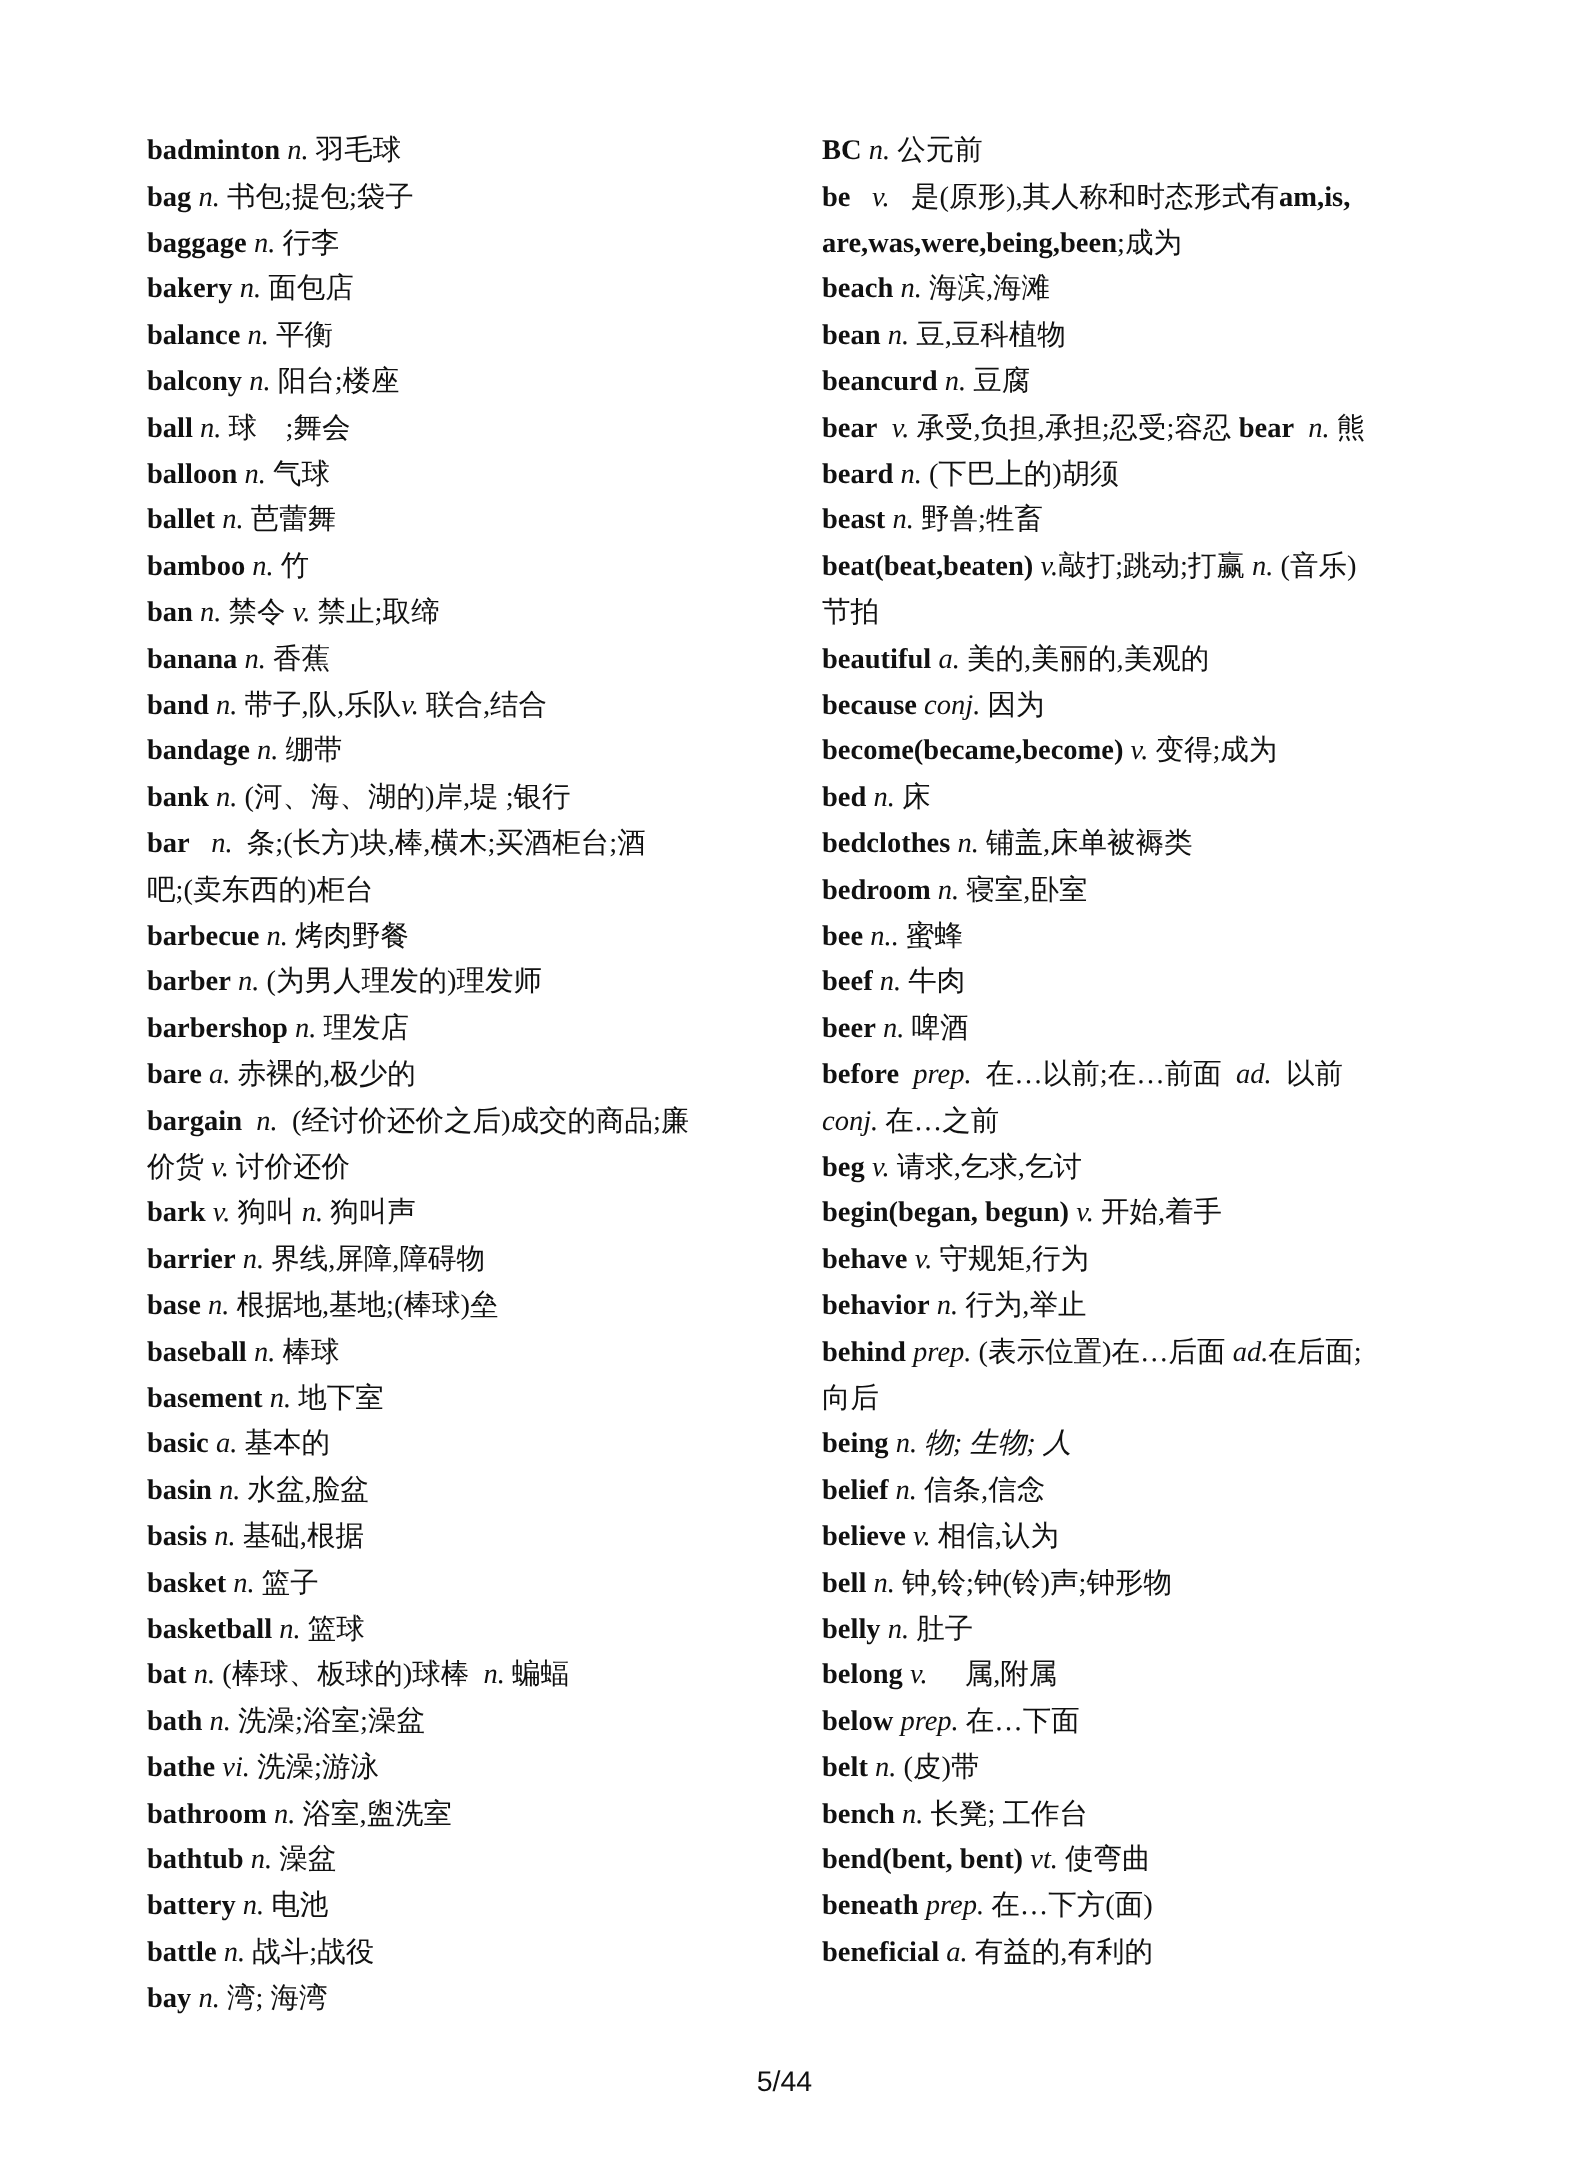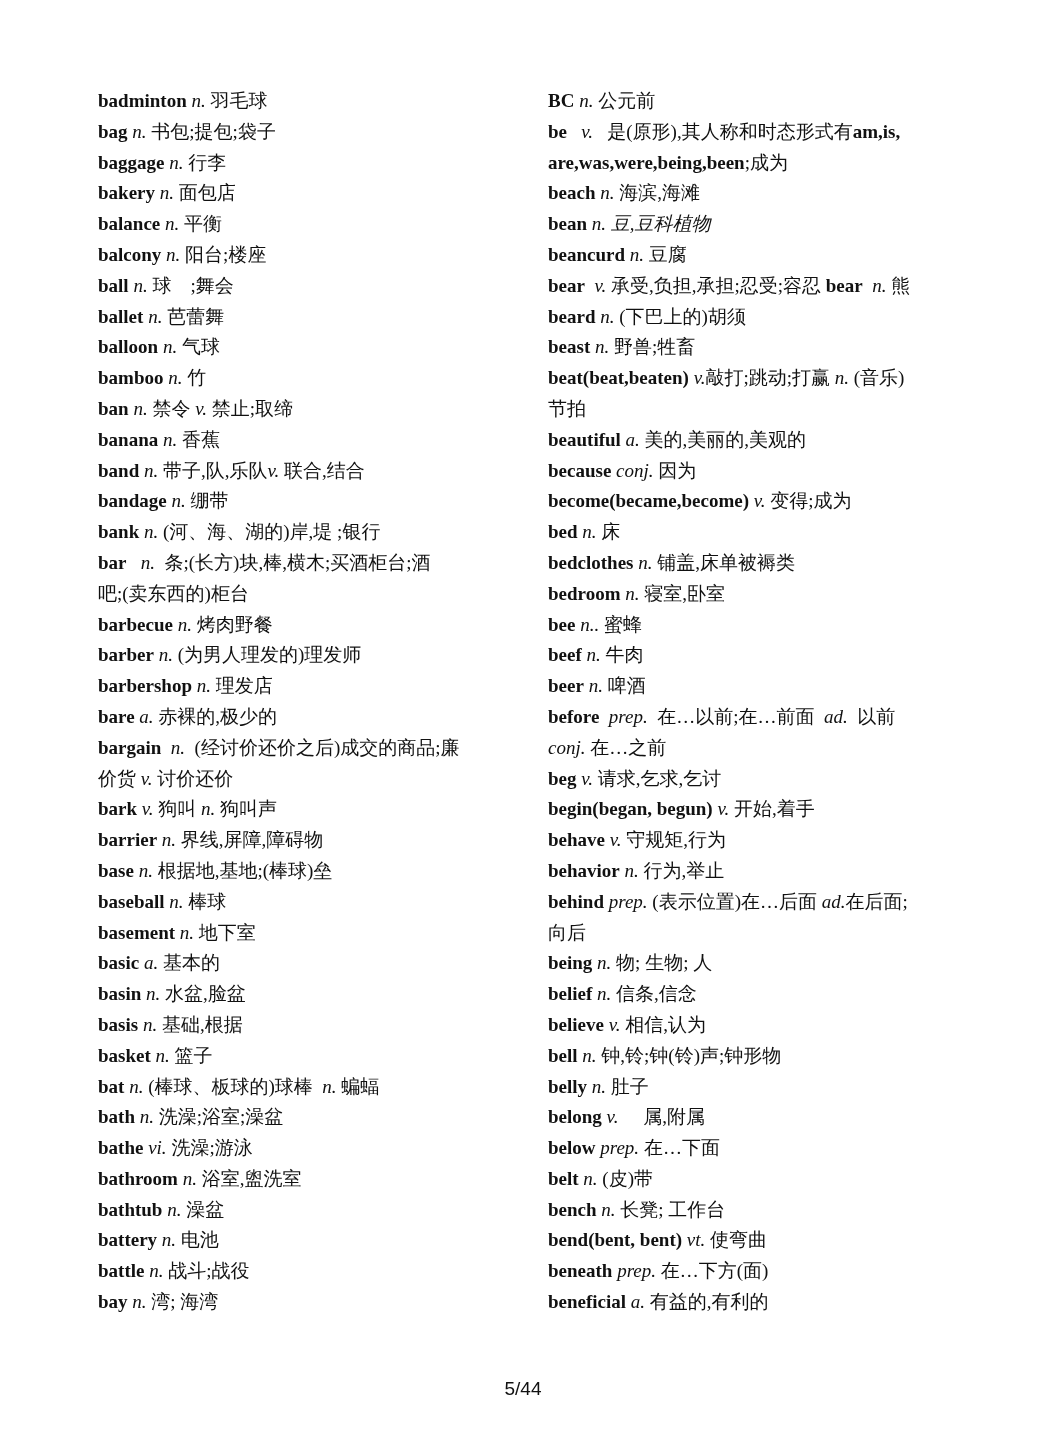--- a/index.html
+++ b/index.html
@@ -20,22 +20,22 @@
 
 <div class="page">
   <div class="col col-left" id="col-left">
       <div class="line"><span class="b" style="white-space: pre;">badminton</span><span class="i" style="white-space: pre;"> n.</span><span style="white-space: pre;"> 羽毛球</span></div>
       <div class="line"><span class="b" style="white-space: pre;">bag</span><span class="i" style="white-space: pre;"> n.</span><span style="white-space: pre;"> 书包;提包;袋子</span></div>
       <div class="line"><span class="b" style="white-space: pre;">baggage</span><span class="i" style="white-space: pre;"> n.</span><span style="white-space: pre;"> 行李</span></div>
       <div class="line"><span class="b" style="white-space: pre;">bakery</span><span class="i" style="white-space: pre;"> n.</span><span style="white-space: pre;"> 面包店</span></div>
       <div class="line"><span class="b" style="white-space: pre;">balance</span><span class="i" style="white-space: pre;"> n.</span><span style="white-space: pre;"> 平衡</span></div>
       <div class="line"><span class="b" style="white-space: pre;">balcony</span><span class="i" style="white-space: pre;"> n.</span><span style="white-space: pre;"> 阳台;楼座</span></div>
       <div class="line"><span class="b" style="white-space: pre;">ball</span><span class="i" style="white-space: pre;"> n.</span><span style="white-space: pre;"> 球　;舞会</span></div>
+      <div class="line"><span class="b" style="white-space: pre;">balloon</span><span class="i" style="white-space: pre;"> n.</span><span style="white-space: pre;"> 气球</span></div>
       <div class="line"><span class="b" style="white-space: pre;">ballet</span><span class="i" style="white-space: pre;"> n.</span><span style="white-space: pre;"> 芭蕾舞</span></div>
-      <div class="line"><span class="b" style="white-space: pre;">balloon</span><span class="i" style="white-space: pre;"> n.</span><span style="white-space: pre;"> 气球</span></div>
       <div class="line"><span class="b" style="white-space: pre;">bamboo</span><span class="i" style="white-space: pre;"> n.</span><span style="white-space: pre;"> 竹</span></div>
       <div class="line"><span class="b" style="white-space: pre;">ban</span><span class="i" style="white-space: pre;"> n.</span><span style="white-space: pre;"> 禁令 </span><span class="i" style="white-space: pre;">v.</span><span style="white-space: pre;"> 禁止;取缔</span></div>
       <div class="line"><span class="b" style="white-space: pre;">banana</span><span class="i" style="white-space: pre;"> n.</span><span style="white-space: pre;"> 香蕉</span></div>
       <div class="line"><span class="b" style="white-space: pre;">band</span><span class="i" style="white-space: pre;"> n.</span><span style="white-space: pre;"> 带子,队,乐队</span><span class="i" style="white-space: pre;">v.</span><span style="white-space: pre;"> 联合,结合</span></div>
       <div class="line"><span class="b" style="white-space: pre;">bandage</span><span class="i" style="white-space: pre;"> n.</span><span style="white-space: pre;"> 绷带</span></div>
       <div class="line"><span class="b" style="white-space: pre;">bank</span><span class="i" style="white-space: pre;"> n.</span><span style="white-space: pre;"> (河、海、湖的)岸,堤 ;银行</span></div>
       <div class="line"><span class="b" style="white-space: pre;">bar</span><span class="i" style="white-space: pre;">   n.</span><span style="white-space: pre;">  条;(长方)块,棒,横木;买酒柜台;酒</span></div>
       <div class="line"><span style="white-space: pre;">吧;(卖东西的)柜台</span></div>
       <div class="line"><span class="b" style="white-space: pre;">barbecue</span><span class="i" style="white-space: pre;"> n.</span><span style="white-space: pre;"> 烤肉野餐</span></div>
       <div class="line"><span class="b" style="white-space: pre;">barber</span><span class="i" style="white-space: pre;"> n.</span><span style="white-space: pre;"> (为男人理发的)理发师</span></div>
@@ -45,35 +45,36 @@
       <div class="line"><span style="white-space: pre;">价货 </span><span class="i" style="white-space: pre;">v.</span><span style="white-space: pre;"> 讨价还价</span></div>
       <div class="line"><span class="b" style="white-space: pre;">bark</span><span class="i" style="white-space: pre;"> v.</span><span style="white-space: pre;"> 狗叫 </span><span class="i" style="white-space: pre;">n.</span><span style="white-space: pre;"> 狗叫声</span></div>
       <div class="line"><span class="b" style="white-space: pre;">barrier</span><span class="i" style="white-space: pre;"> n.</span><span style="white-space: pre;"> 界线,屏障,障碍物</span></div>
       <div class="line"><span class="b" style="white-space: pre;">base</span><span class="i" style="white-space: pre;"> n.</span><span style="white-space: pre;"> 根据地,基地;(棒球)垒</span></div>
       <div class="line"><span class="b" style="white-space: pre;">baseball</span><span class="i" style="white-space: pre;"> n.</span><span style="white-space: pre;"> 棒球</span></div>
       <div class="line"><span class="b" style="white-space: pre;">basement</span><span class="i" style="white-space: pre;"> n.</span><span style="white-space: pre;"> 地下室</span></div>
       <div class="line"><span class="b" style="white-space: pre;">basic</span><span class="i" style="white-space: pre;"> a.</span><span style="white-space: pre;"> 基本的</span></div>
       <div class="line"><span class="b" style="white-space: pre;">basin</span><span class="i" style="white-space: pre;"> n.</span><span style="white-space: pre;"> 水盆,脸盆</span></div>
       <div class="line"><span class="b" style="white-space: pre;">basis</span><span class="i" style="white-space: pre;"> n.</span><span style="white-space: pre;"> 基础,根据</span></div>
       <div class="line"><span class="b" style="white-space: pre;">basket</span><span class="i" style="white-space: pre;"> n.</span><span style="white-space: pre;"> 篮子</span></div>
+      <div class="line"><span class="b" style="white-space: pre;">basketball</span><span class="i" style="white-space: pre;"> n.</span><span style="white-space: pre;"> 篮球</span></div>
       <div class="line"><span class="b" style="white-space: pre;">bat</span><span class="i" style="white-space: pre;"> n.</span><span style="white-space: pre;"> (棒球、板球的)球棒  </span><span class="i" style="white-space: pre;">n.</span><span style="white-space: pre;"> 蝙蝠</span></div>
       <div class="line"><span class="b" style="white-space: pre;">bath</span><span class="i" style="white-space: pre;"> n.</span><span style="white-space: pre;"> 洗澡;浴室;澡盆</span></div>
       <div class="line"><span class="b" style="white-space: pre;">bathe</span><span class="i" style="white-space: pre;"> vi.</span><span style="white-space: pre;"> 洗澡;游泳</span></div>
       <div class="line"><span class="b" style="white-space: pre;">bathroom</span><span class="i" style="white-space: pre;"> n.</span><span style="white-space: pre;"> 浴室,盥洗室</span></div>
       <div class="line"><span class="b" style="white-space: pre;">bathtub</span><span class="i" style="white-space: pre;"> n.</span><span style="white-space: pre; text-align: right;"> 澡盆</span></div>
       <div class="line"><span class="b" style="white-space: pre;">battery</span><span class="i" style="white-space: pre;"> n.</span><span style="white-space: pre;"> 电池</span></div>
       <div class="line"><span class="b" style="white-space: pre;">battle</span><span class="i" style="white-space: pre;"> n.</span><span style="white-space: pre;"> 战斗;战役</span></div>
       <div class="line"><span class="b" style="white-space: pre;">bay</span><span class="i" style="white-space: pre;"> n.</span><span style="white-space: pre;"> 湾; 海湾</span></div>
     </div>
   <div class="col col-right" id="col-right">
       <div class="line"><span class="b" style="white-space: pre;">BC</span><span class="i" style="white-space: pre;"> n.</span><span style="white-space: pre;"> 公元前</span></div>
       <div class="line"><span class="b" style="white-space: pre;">be</span><span class="i" style="white-space: pre;">   v.</span><span style="white-space: pre;">   是(原形),其人称和时态形式有</span><span class="b" style="white-space: pre;">am,is,</span></div>
       <div class="line"><span class="b" style="white-space: pre;">are,was,were,being,been</span><span style="white-space: pre;">;成为</span></div>
       <div class="line"><span class="b" style="white-space: pre;">beach</span><span class="i" style="white-space: pre;"> n.</span><span style="white-space: pre;"> 海滨,海滩</span></div>
-      <div class="line"><span class="b" style="white-space: pre;">bean</span><span class="i" style="white-space: pre;"> n.</span><span style="white-space: pre; font-style: italic;"> 豆,豆科植物</span></div>
+      <div class="line"><span class="b" style="white-space: pre;">bean</span><span class="i" style="white-space: pre;"> n.</span><span style="white-space: pre;"> 豆,豆科植物</span></div>
       <div class="line"><span class="b" style="white-space: pre;">beancurd</span><span class="i" style="white-space: pre;"> n.</span><span style="white-space: pre;"> 豆腐</span></div>
       <div class="line"><span class="b" style="white-space: pre;">bear</span><span class="i" style="white-space: pre;">  v.</span><span style="white-space: pre;"> 承受,负担,承担;忍受;容忍 </span><span class="b" style="white-space: pre;">bear</span><span class="i" style="white-space: pre;">  n.</span><span style="white-space: pre;"> 熊</span></div>
       <div class="line"><span class="b" style="white-space: pre;">beard</span><span class="i" style="white-space: pre;"> n.</span><span style="white-space: pre;"> (下巴上的)胡须</span></div>
       <div class="line"><span class="b" style="white-space: pre;">beast</span><span class="i" style="white-space: pre;"> n.</span><span style="white-space: pre;"> 野兽;牲畜</span></div>
       <div class="line"><span class="b" style="white-space: pre;">beat(beat,beaten)</span><span class="i" style="white-space: pre;"> v.</span><span style="white-space: pre;">敲打;跳动;打赢 </span><span class="i" style="white-space: pre;">n.</span><span style="white-space: pre;"> (音乐)</span></div>
       <div class="line"><span style="white-space: pre;">节拍</span></div>
       <div class="line"><span class="b" style="white-space: pre;">beautiful</span><span class="i" style="white-space: pre;"> a.</span><span style="white-space: pre;"> 美的,美丽的,美观的</span></div>
       <div class="line"><span class="b" style="white-space: pre;">because</span><span class="i" style="white-space: pre;"> conj.</span><span style="white-space: pre;"> 因为</span></div>
       <div class="line"><span class="b" style="white-space: pre;">become(became,become)</span><span class="i" style="white-space: pre;"> v.</span><span style="white-space: pre;"> 变得;成为</span></div>
       <div class="line"><span class="b" style="white-space: pre;">bed</span><span class="i" style="white-space: pre;"> n.</span><span style="white-space: pre;"> 床</span></div>
@@ -83,21 +84,21 @@
       <div class="line"><span class="b" style="white-space: pre;">beef</span><span class="i" style="white-space: pre;"> n.</span><span style="white-space: pre;"> 牛肉</span></div>
       <div class="line"><span class="b" style="white-space: pre;">beer</span><span class="i" style="white-space: pre;"> n.</span><span style="white-space: pre;"> 啤酒</span></div>
       <div class="line"><span class="b" style="white-space: pre;">before</span><span class="i" style="white-space: pre;">  prep.</span><span style="white-space: pre;">  在…以前;在…前面  </span><span class="i" style="white-space: pre;">ad.</span><span style="white-space: pre;">  以前</span></div>
       <div class="line"><span class="i" style="white-space: pre;">conj.</span><span style="white-space: pre;"> 在…之前</span></div>
       <div class="line"><span class="b" style="white-space: pre;">beg</span><span class="i" style="white-space: pre;"> v.</span><span style="white-space: pre;"> 请求,乞求,乞讨</span></div>
       <div class="line"><span class="b" style="white-space: pre;">begin(began, begun)</span><span class="i" style="white-space: pre;"> v.</span><span style="white-space: pre;"> 开始,着手</span></div>
       <div class="line"><span class="b" style="white-space: pre;">behave</span><span class="i" style="white-space: pre;"> v.</span><span style="white-space: pre;"> 守规矩,行为</span></div>
       <div class="line"><span class="b" style="white-space: pre;">behavior</span><span class="i" style="white-space: pre;"> n.</span><span style="white-space: pre;"> 行为,举止</span></div>
       <div class="line"><span class="b" style="white-space: pre;">behind</span><span class="i" style="white-space: pre;"> prep.</span><span style="white-space: pre;"> (表示位置)在…后面 </span><span class="i" style="white-space: pre;">ad.</span><span style="white-space: pre;">在后面;</span></div>
       <div class="line"><span style="white-space: pre;">向后</span></div>
-      <div class="line"><span class="b" style="white-space: pre;">being</span><span class="i" style="white-space: pre;"> n.</span><span style="white-space: pre;"> 物; 生物; 人</span></div>
+      <div class="line"><span class="b" style="white-space: pre;">being</span><span class="i" style="white-space: pre;"> n.</span><span style="white-space: pre; font-style: italic;"> 物; 生物; 人</span></div>
       <div class="line"><span class="b" style="white-space: pre;">belief</span><span class="i" style="white-space: pre;"> n.</span><span style="white-space: pre;"> 信条,信念</span></div>
       <div class="line"><span class="b" style="white-space: pre;">believe</span><span class="i" style="white-space: pre;"> v.</span><span style="white-space: pre;"> 相信,认为</span></div>
       <div class="line"><span class="b" style="white-space: pre;">bell</span><span class="i" style="white-space: pre;"> n.</span><span style="white-space: pre; margin-top: 31px;"> 钟,铃;钟(铃)声;钟形物</span></div>
       <div class="line"><span class="b" style="white-space: pre;">belly</span><span class="i" style="white-space: pre;"> n.</span><span style="white-space: pre;"> 肚子</span></div>
       <div class="line"><span class="b" style="white-space: pre;">belong</span><span class="i" style="white-space: pre;"> v.</span><span style="white-space: pre; margin-left: 20px;"> 属,附属</span></div>
       <div class="line"><span class="b" style="white-space: pre;">below</span><span class="i" style="white-space: pre;"> prep.</span><span style="white-space: pre;"> 在…下面</span></div>
       <div class="line"><span class="b" style="white-space: pre;">belt</span><span class="i" style="white-space: pre;"> n.</span><span style="white-space: pre;"> (皮)带</span></div>
       <div class="line"><span class="b" style="white-space: pre;">bench</span><span class="i" style="white-space: pre;"> n.</span><span style="white-space: pre;"> 长凳; 工作台</span></div>
       <div class="line"><span class="b" style="white-space: pre;">bend(bent, bent)</span><span class="i" style="white-space: pre;"> vt.</span><span style="white-space: pre;"> 使弯曲</span></div>
       <div class="line"><span class="b" style="white-space: pre;">beneath</span><span class="i" style="white-space: pre;"> prep.</span><span style="white-space: pre;"> 在…下方(面)</span></div>

